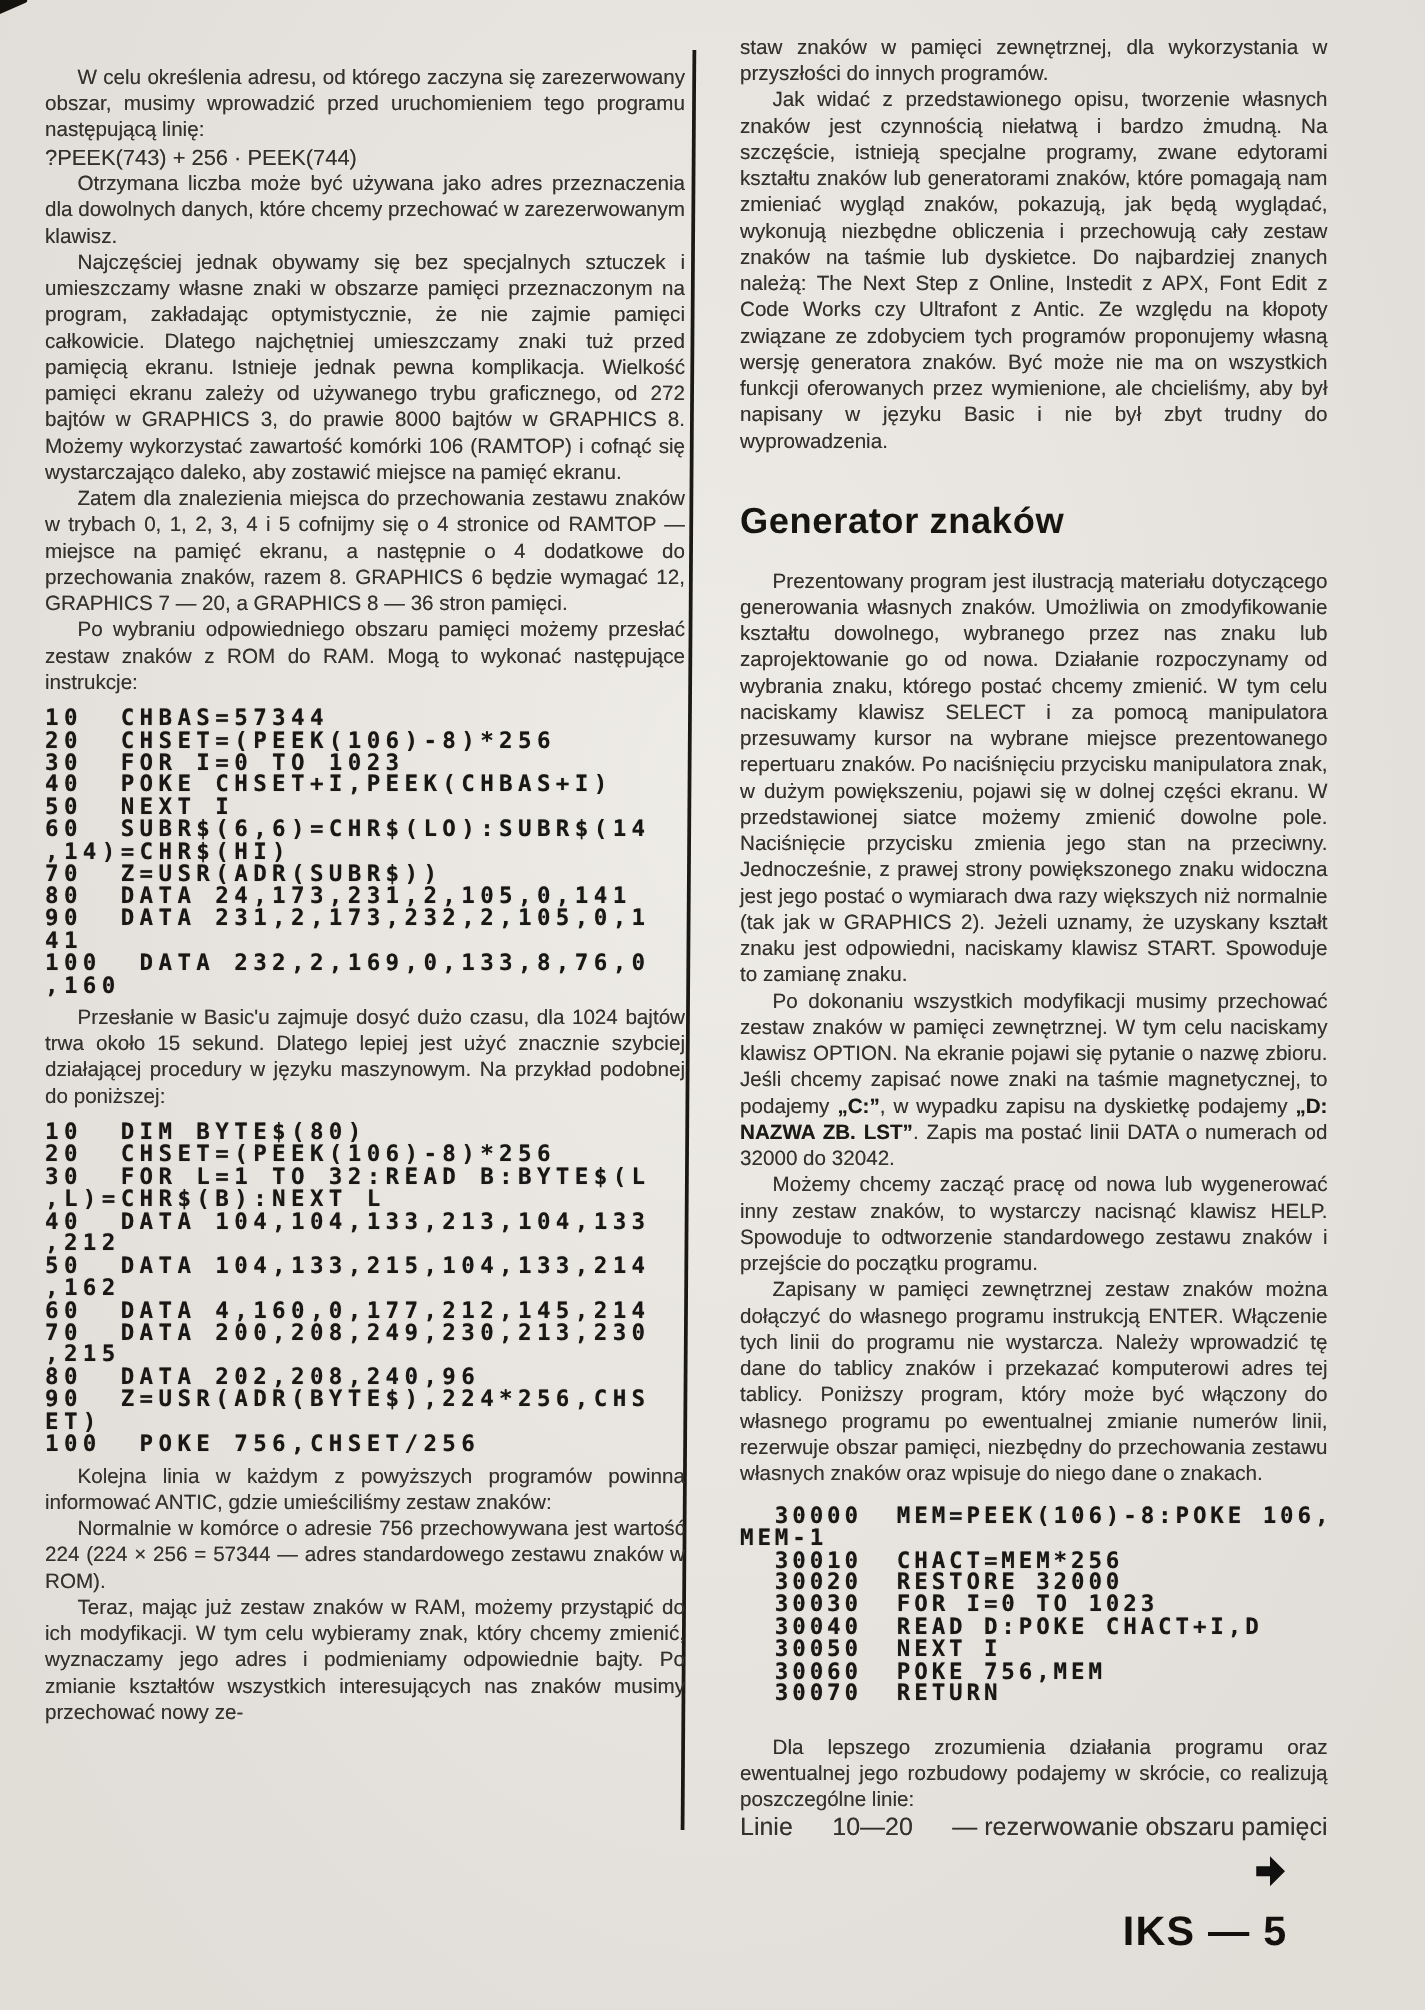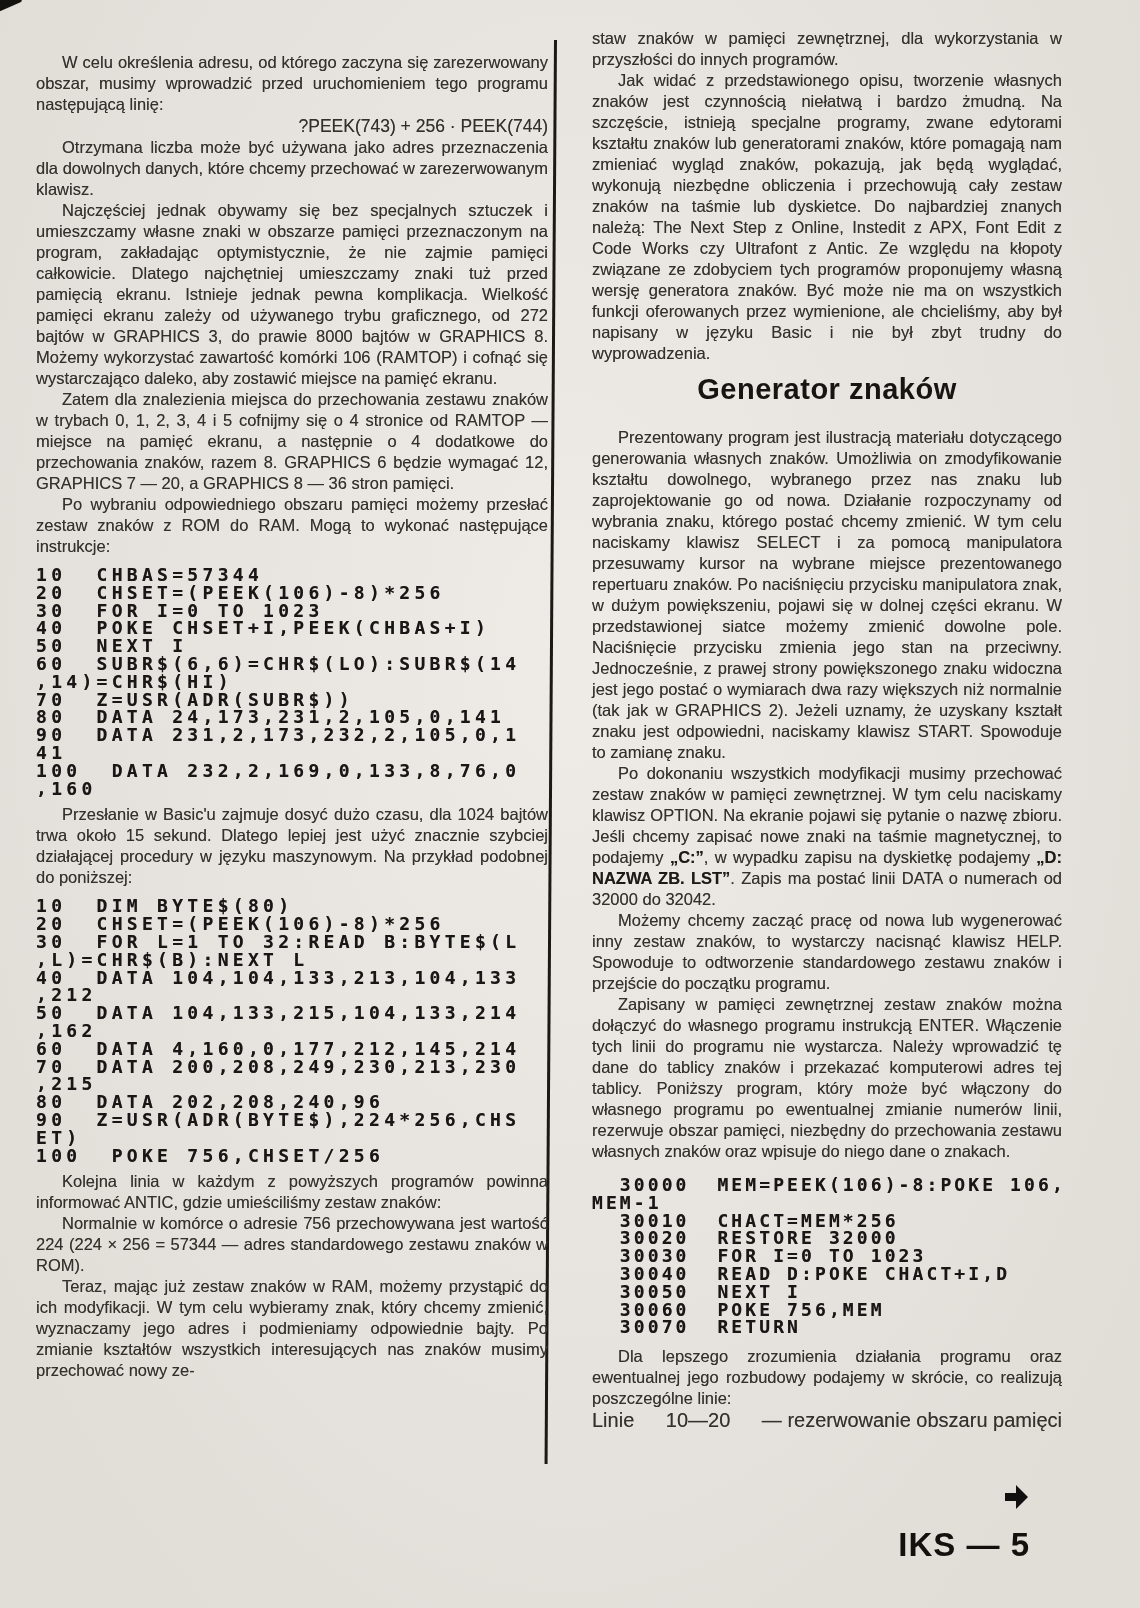--- a/index.html
+++ b/index.html
@@ -22,41 +22,40 @@
     line-height:21px;
     text-align:justify;
     color:#34312c;
     text-shadow:0 0 0.5px rgba(50,46,40,0.55);
   }
   p.ind{text-indent:26px;}
   .centerline{
     margin:0;
     font-size:17.5px;
     line-height:22px;
-    text-align:right;
+    text-align:left;
     color:#33302b;
     text-shadow:0 0 0.5px rgba(50,46,40,0.55);
   }
   .code{
     margin:9px 0 7px 0;
     font-family:"DejaVu Sans Mono", monospace;
     font-weight:bold;
     font-size:18px;
     line-height:17.8px;
     letter-spacing:4.3px;
     white-space:pre;
     color:#181715;
     text-shadow:0 0 0.6px rgba(20,20,20,0.5);
   }
-  .code-right{letter-spacing:3.1px;margin-top:14px;margin-bottom:10px;}
+  .code-right{letter-spacing:3.1px;margin-top:14px;margin-bottom:24px;}
   .heading{
-    margin:9px 0 21px 0;
+    margin:37px 0 21px 0;
     font-size:29px;
     font-weight:bold;
-    text-align:center;
     color:#171511;
     letter-spacing:0.5px;
   }
   .boldseg{font-weight:bold;color:#1c1a16;}
   .linie-row{
     display:flex;
     justify-content:space-between;
     font-size:20px;
     line-height:21px;
     margin-top:1px;

